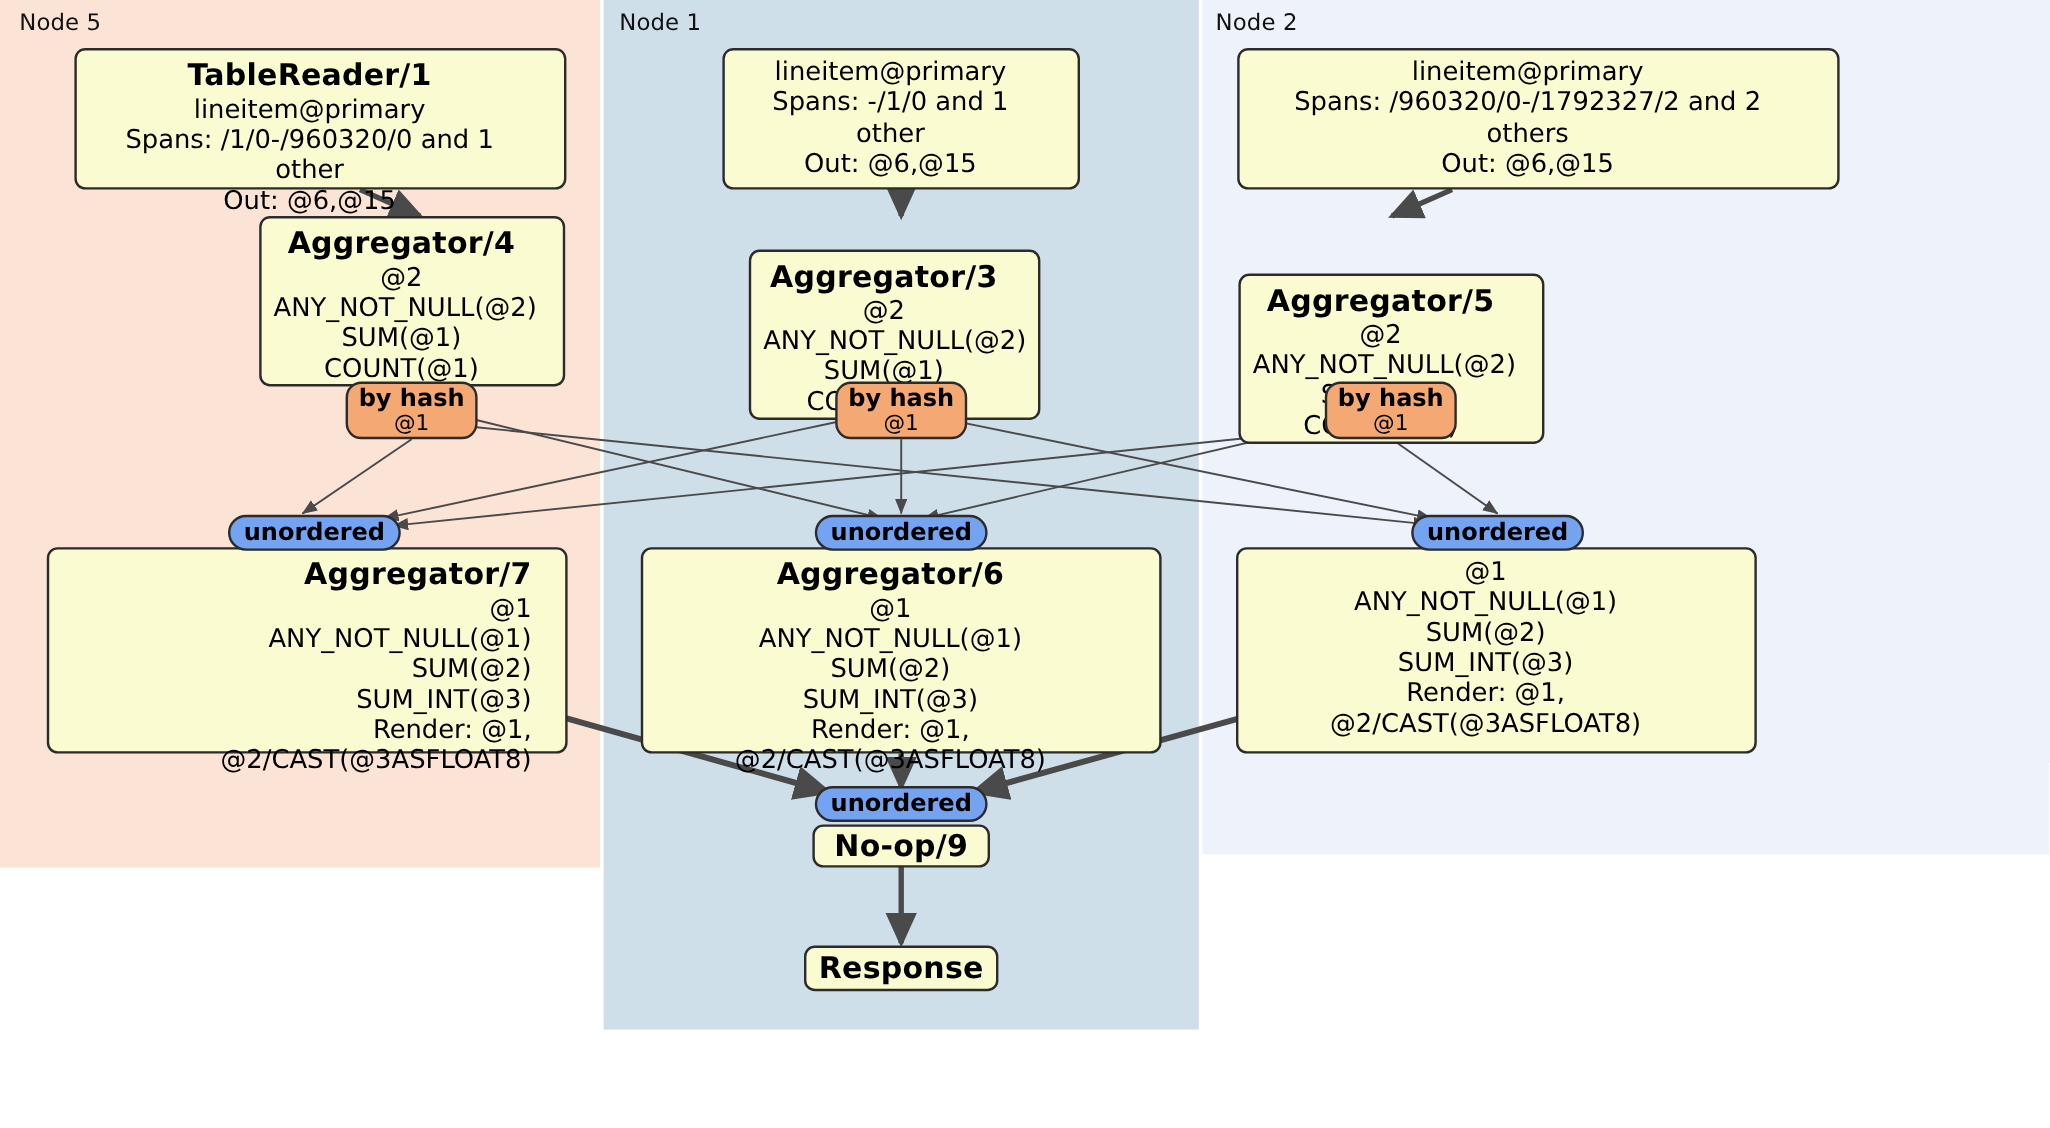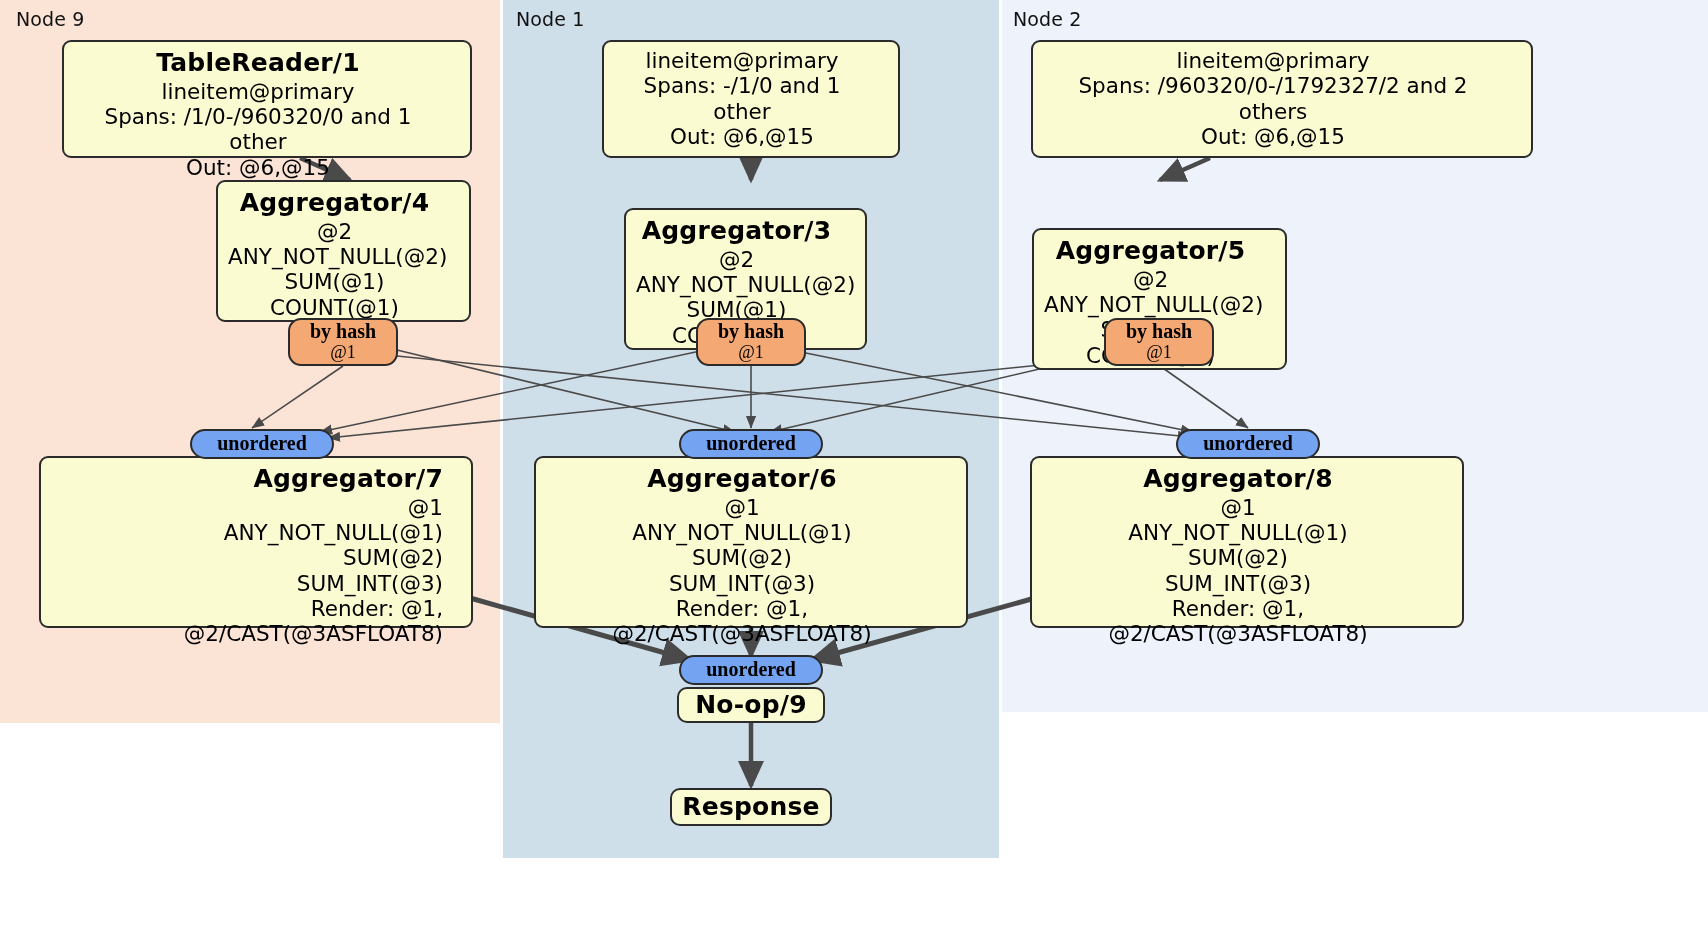--- a/index.html
+++ b/index.html
@@ -16,41 +16,41 @@
     background:#fbfbd2;border:2px solid #2b2b2b;border-radius:9px;
     text-align:center;color:#000;line-height:1.18;
     padding:6px 28px 7px 10px;
   }
   .node .title{font-weight:bold;font-size:25px;letter-spacing:0.2px;margin-bottom:1px;}
   .node .line{font-size:21.5px;}
 
   .pill{
     position:absolute;box-sizing:border-box;border:2px solid #2b2b2b;border-radius:16px;
     text-align:center;line-height:1.08;color:#000;display:flex;flex-direction:column;
-    align-items:center;justify-content:center;font-family:Liberation Serif, serif;
+    align-items:center;justify-content:center;
   }
   .pill.hash{background:#f4a873;border-radius:13px;}
   .pill.unordered{background:#74a3f2;border-radius:17px;}
   .pill .ptitle{font-weight:bold;font-size:20px;}
   .pill .psub{font-size:18px;}
   .pill.unordered .ptitle{font-size:20px;}
 
-  .node.small{padding:4px 14px;display:flex;align-items:center;justify-content:center;border-radius:10px;}
+  .node.small{padding:4px 14px;display:flex;align-items:center;justify-content:center;}
   .node.small .title{font-size:25px;margin:0;}
 </style>
 </head>
 <body>
 
 <div id="stage">
 
   <div class="panel" style="left:0px;top:0px;width:500px;height:723px;background:#fbe3d6;"></div>
   <div class="panel" style="left:503px;top:0px;width:496px;height:858px;background:#cfdfea;"></div>
   <div class="panel" style="left:1002px;top:0px;width:706px;height:712px;background:#edf2fb;"></div>
 
-  <div class="panel-label" style="left:16px;top:8px;">Node 9</div>
+  <div class="panel-label" style="left:16px;top:8px;">Node 5</div>
   <div class="panel-label" style="left:516px;top:8px;">Node 1</div>
   <div class="panel-label" style="left:1013px;top:8px;">Node 2</div>
 
   <svg class="edges" viewBox="0 0 1708 940">
     <defs>
       <marker id="ar-thin" markerWidth="9" markerHeight="9" refX="7.6" refY="3.2" orient="auto">
         <path d="M0,0 L8,3.2 L0,6.4 z" fill="#4a4a4a"></path>
       </marker>
       <marker id="ar-thick" markerWidth="8" markerHeight="8" refX="5.6" refY="2.9" orient="auto">
         <path d="M0,0 L6.4,2.9 L0,5.8 z" fill="#4a4a4a"></path>
@@ -138,21 +138,20 @@
   <div class="node" style="left:534px;top:456px;width:434px;height:172px;">
     <div class="title">Aggregator/6</div>
     <div class="line">@1</div>
     <div class="line">ANY_NOT_NULL(@1)</div>
     <div class="line">SUM(@2)</div>
     <div class="line">SUM_INT(@3)</div>
     <div class="line">Render: @1, @2/CAST(@3ASFLOAT8)</div>
   </div>
 
   <div class="node" style="left:1030px;top:456px;width:434px;height:172px;">
-    <div class="title">Aggregator/8</div>
     <div class="line">@1</div>
     <div class="line">ANY_NOT_NULL(@1)</div>
     <div class="line">SUM(@2)</div>
     <div class="line">SUM_INT(@3)</div>
     <div class="line">Render: @1, @2/CAST(@3ASFLOAT8)</div>
   </div>
 
   <div class="pill hash" style="left:288px;top:318px;width:110px;height:48px;">
     <div class="ptitle">by hash</div>
     <div class="psub">@1</div>

